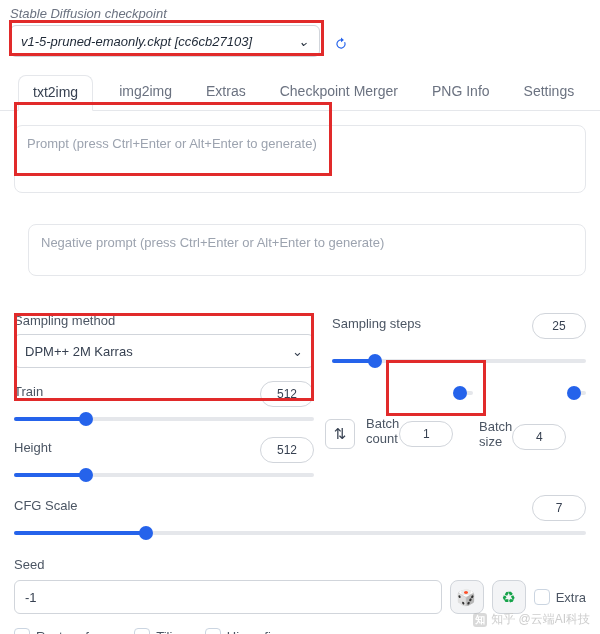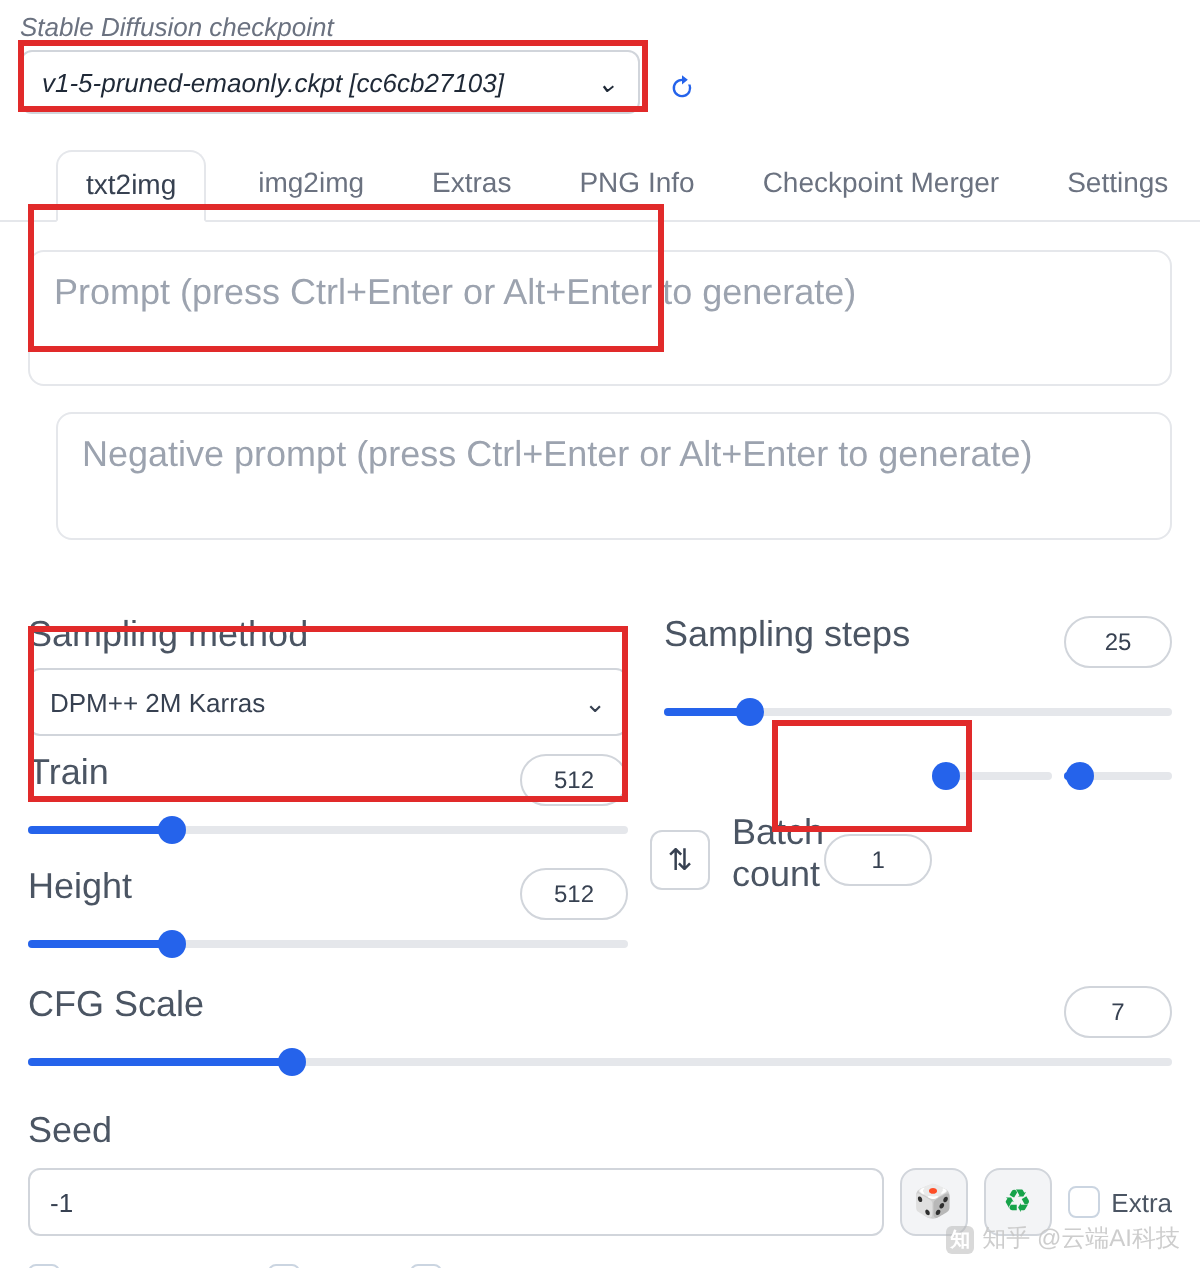--- a/index.html
+++ b/index.html
@@ -30,21 +30,21 @@
     background: #fff;
   }
   .icon-btn {
     width: 26px; height: 26px;
     display: inline-flex; align-items: center; justify-content: center;
     border: none; background: transparent; cursor: pointer;
     color: #2563eb;
   }
   .tabs {
     display: flex; gap: 18px;
-    padding: 14px 10px 0 28px;
+    padding: 14px 10px 0 18px;
     color: #6b7280;
     font-size: 14px;
     border-bottom: 1px solid #e5e7eb;
   }
   .tab { padding: 8px 8px 10px 8px; cursor: pointer; white-space: nowrap; }
   .tab.active {
     color: #374151;
     border: 1px solid #e5e7eb;
     border-bottom: 1px solid #fff;
     border-radius: 8px 8px 0 0;
@@ -52,36 +52,36 @@
     background: #fff;
     padding: 8px 14px 10px 14px;
   }
   .panel { padding: 14px 14px 0 14px; }
   .textarea {
     width: 100%;
     border: 1px solid #e5e7eb;
     border-radius: 8px;
     min-height: 68px;
     padding: 10px 12px;
-    font-size: 18px;
+    font-size: 13px;
     color: #9ca3af;
     background: #fff;
     resize: none;
     font-family: inherit;
   }
   .textarea::placeholder { color: #9ca3af; }
-  .block { margin-top: 10px; padding-left: 14px; }
+  .block { margin-top: 28px; padding-left: 14px; }
   .col { display: flex; flex-direction: column; }
   .grid-top {
     display: flex; gap: 18px;
     margin-top: 34px;
   }
   .left1 { flex: 0 0 300px; }
   .right1 { flex: 1; display: flex; align-items: flex-start; gap: 10px; }
-  .field-label { font-size: 18px; color: #4b5563; margin-bottom: 6px; }
+  .field-label { font-size: 13px; color: #4b5563; margin-bottom: 6px; }
   .dropdown {
     height: 34px;
     border: 1px solid #d1d5db;
     border-radius: 6px;
     display: flex; align-items: center; justify-content: space-between;
     padding: 0 10px;
     color: #374151;
     background: #fff;
   }
   .slider { width: 100%; height: 24px; position: relative; }
@@ -166,22 +166,22 @@
         <path fill="#2563eb" d="M12 4a8 8 0 1 0 7.4 5h-2.2A6 6 0 1 1 12 6v3l5-4-5-4v3z"></path>
       </svg>
     </button>
   </div>
 </div>
 
 <div class="tabs">
   <div class="tab active">txt2img</div>
   <div class="tab">img2img</div>
   <div class="tab">Extras</div>
+  <div class="tab">Checkpoint Merger</div>
   <div class="tab">PNG Info</div>
-  <div class="tab">Checkpoint Merger</div>
   <div class="tab">Settings</div>
 </div>
 
 <div class="panel">
 
   <textarea class="textarea" placeholder="Prompt (press Ctrl+Enter or Alt+Enter to generate)" style=""></textarea>
 
   <div class="block">
     <textarea class="textarea" style="min-height: 44px;" placeholder="Negative prompt (press Ctrl+Enter or Alt+Enter to generate)"></textarea>
   </div>
@@ -237,20 +237,24 @@
 
     <div class="batch">
       <div class="pairhead">
         <div class="field-label">Batch count</div>
         <div class="numbox">1</div>
       </div>
       <div class="slider">
         <div class="track"></div>
         <div class="fill" style="width:2%"></div>
         <div class="thumb" style="left:2%"></div>
+      </div>
+      <div class="pairhead" style="margin-top:6px">
+        <div class="field-label">Batch size</div>
+        <div class="numbox">4</div>
       </div>
       <div class="slider">
         <div class="track"></div>
         <div class="fill" style="width:15%"></div>
         <div class="thumb" style="left:15%"></div>
       </div>
     </div>
   </div>
 
   <div class="cfgrow">

